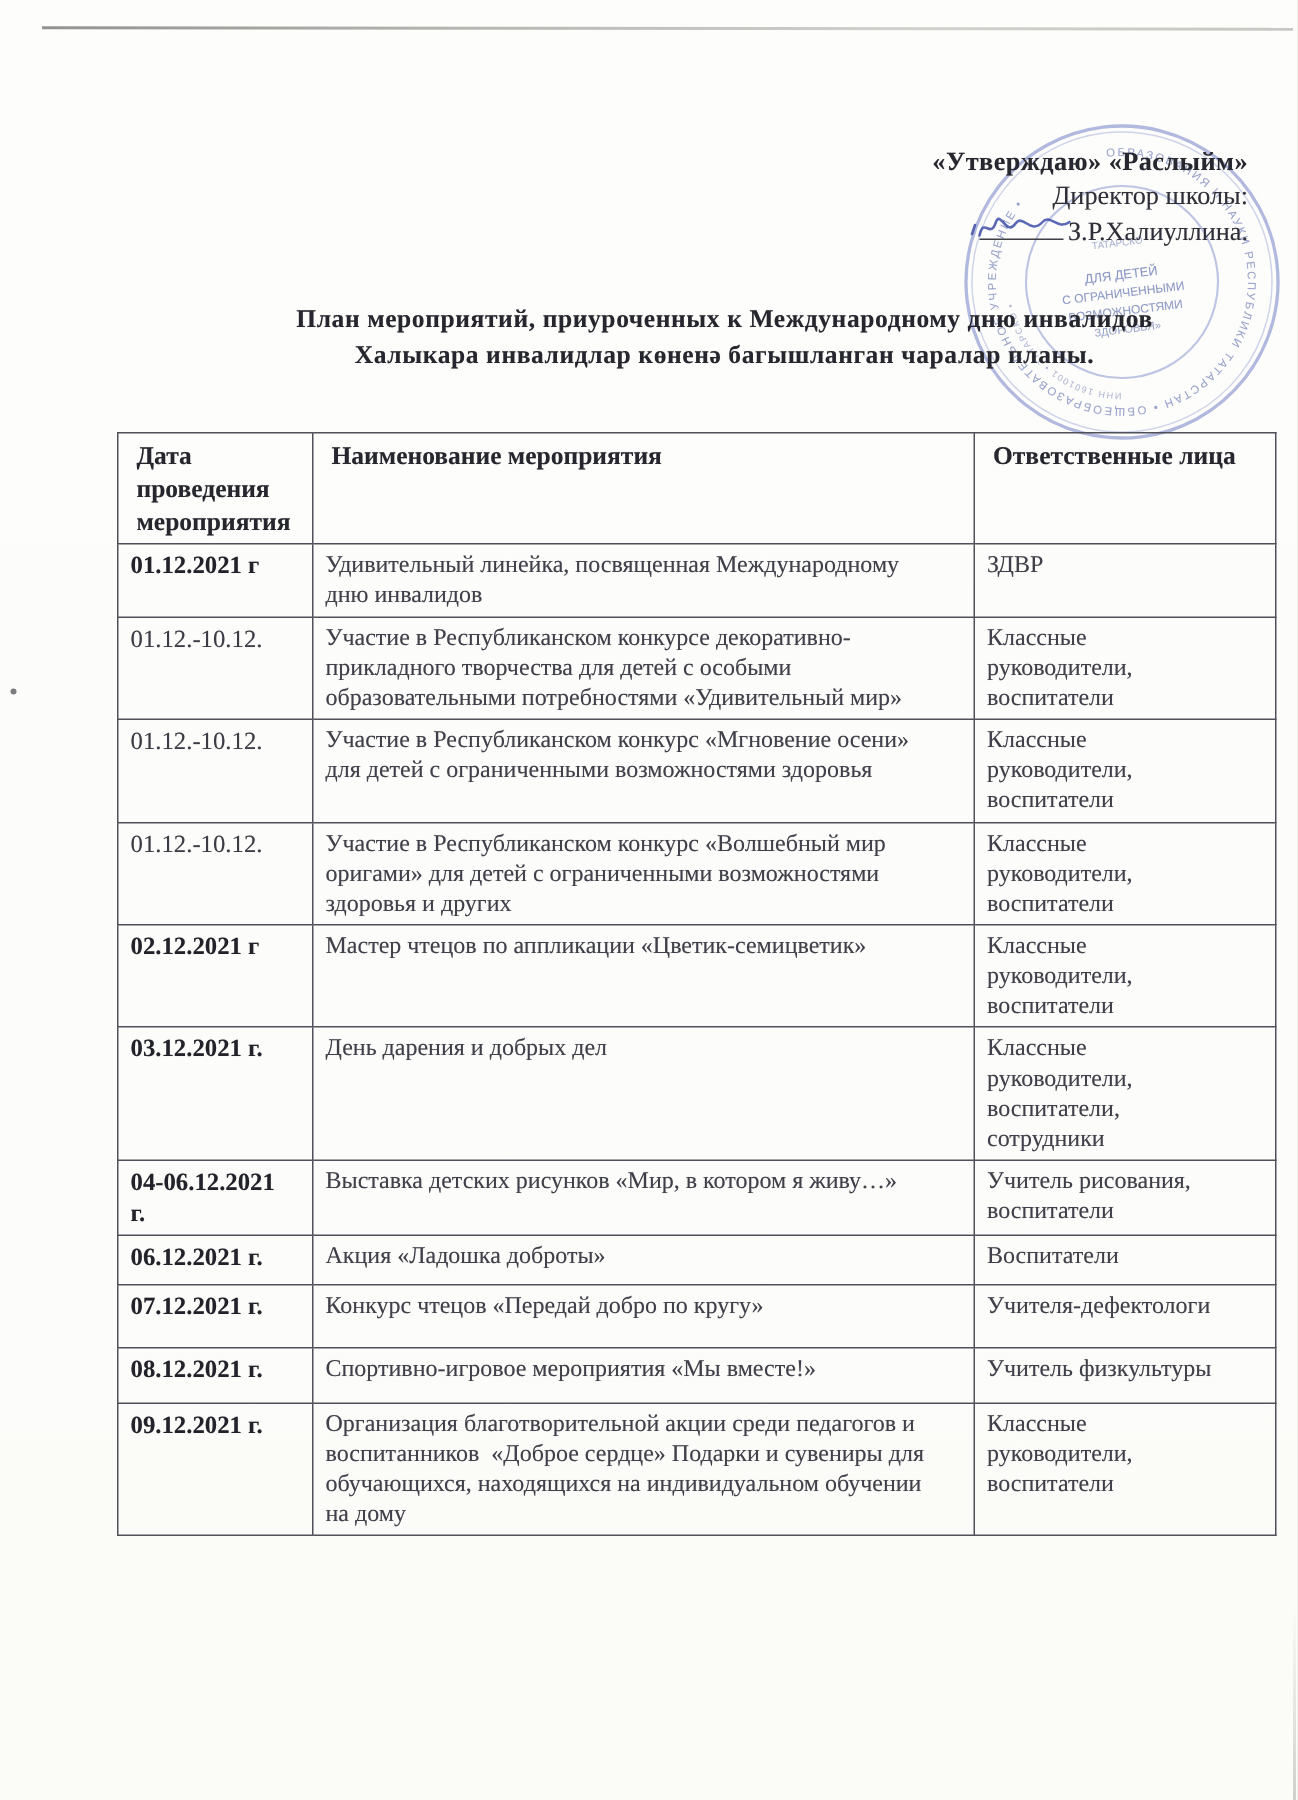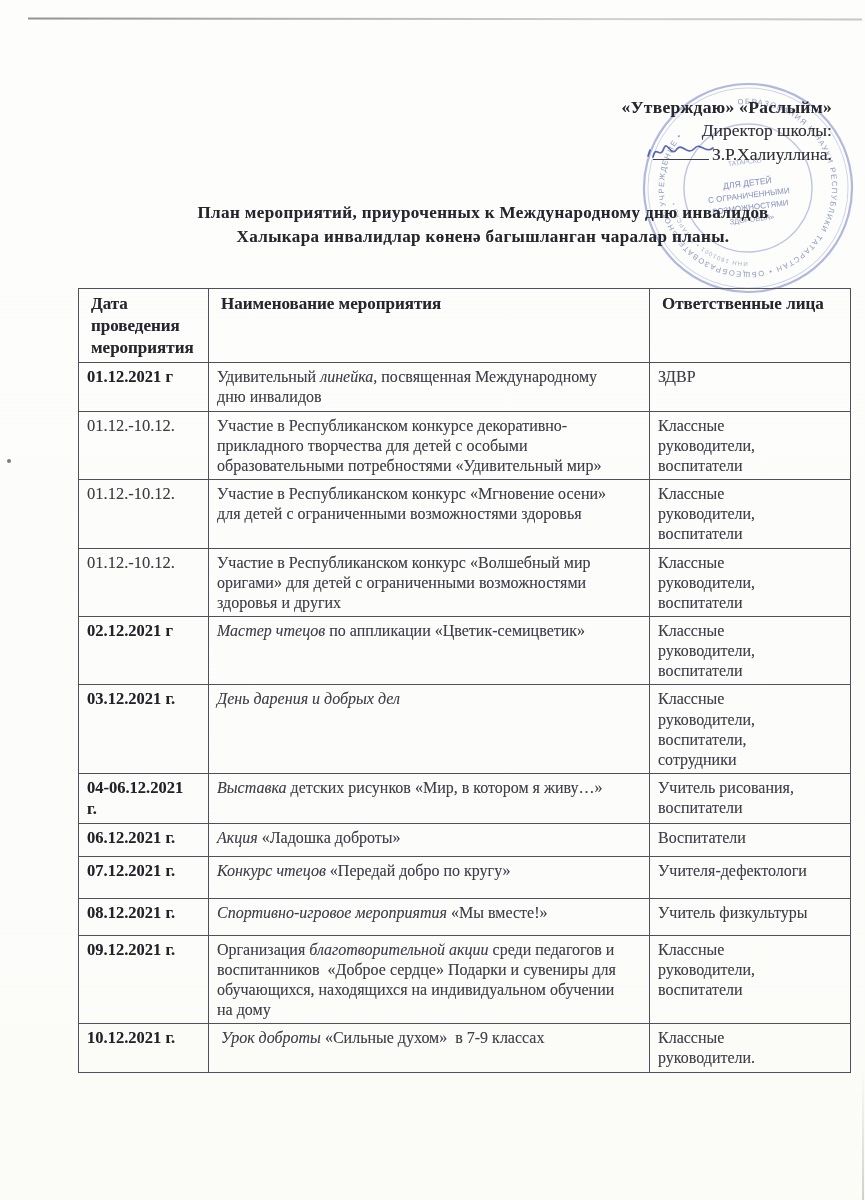--- a/index.html
+++ b/index.html
@@ -40,21 +40,21 @@
 
   
   table.plan{position:absolute;left:78px;top:288px;width:772px;z-index:3;
     border-collapse:collapse;table-layout:fixed;}
   .plan th,.plan td{border:1px solid #50505a;vertical-align:top;padding:4px 8px 3px;}
   .plan thead th{font-size:17px;font-weight:bold;text-align:left;color:#26262e;
     white-space:pre-line;line-height:1.3;padding-left:12px;}
   .c-date{font-size:16.5px;white-space:pre-line;line-height:1.26;color:#3c3c45;}
   .c-date.bold{font-weight:bold;color:#22222a;}
   .c-event{font-size:16px;white-space:pre-wrap;line-height:1.26;color:#40404a;}
-  .c-event .it{font-style:italic;margin-top:10px;}
+  .c-event .it{margin-top:10px;}
   .c-resp{font-size:16px;white-space:pre-line;line-height:1.26;color:#40404a;}
 </style>
 </head>
 <body>
 
 <div class="page">
 
   <div class="artifact-top"></div>
   <div class="artifact-dot"></div>
   <div class="artifact-right"></div>
@@ -185,22 +185,16 @@
         <tr style="height: 86px;">
           <td class="c-date bold">09.12.2021 г.</td>
           <td class="c-event"><span>Организация </span><span class="it">благотворительной акции</span><span> среди педагогов и
 воспитанников  «Доброе сердце» Подарки и сувениры для
 обучающихся, находящихся на индивидуальном обучении
 на дому</span></td>
           <td class="c-resp">Классные
 руководители,
 воспитатели</td>
         </tr>
-        <tr style="height: 40px;">
-          <td class="c-date bold">10.12.2021 г.</td>
-          <td class="c-event"><span class="it"> Урок доброты</span><span> «Сильные духом»  в 7-9 классах</span></td>
-          <td class="c-resp">Классные
-руководители.</td>
-        </tr>
       </tbody>
   </table>
 
 </div>
 
 </body></html>

